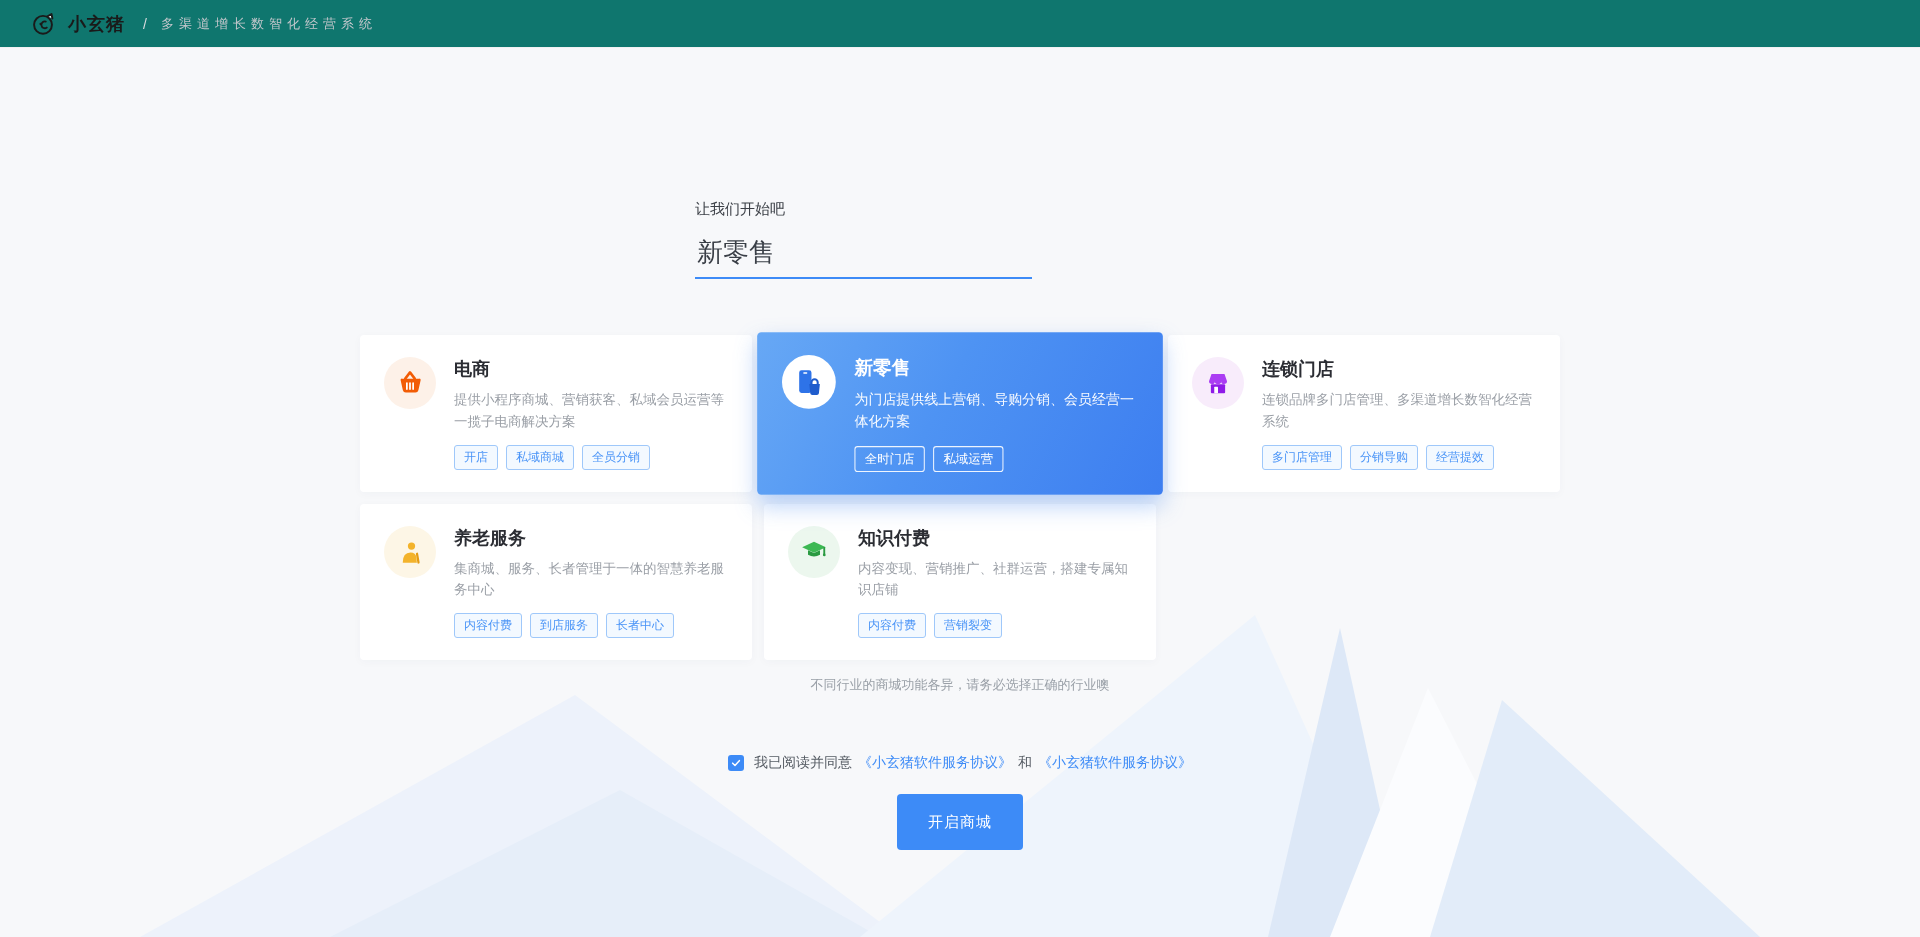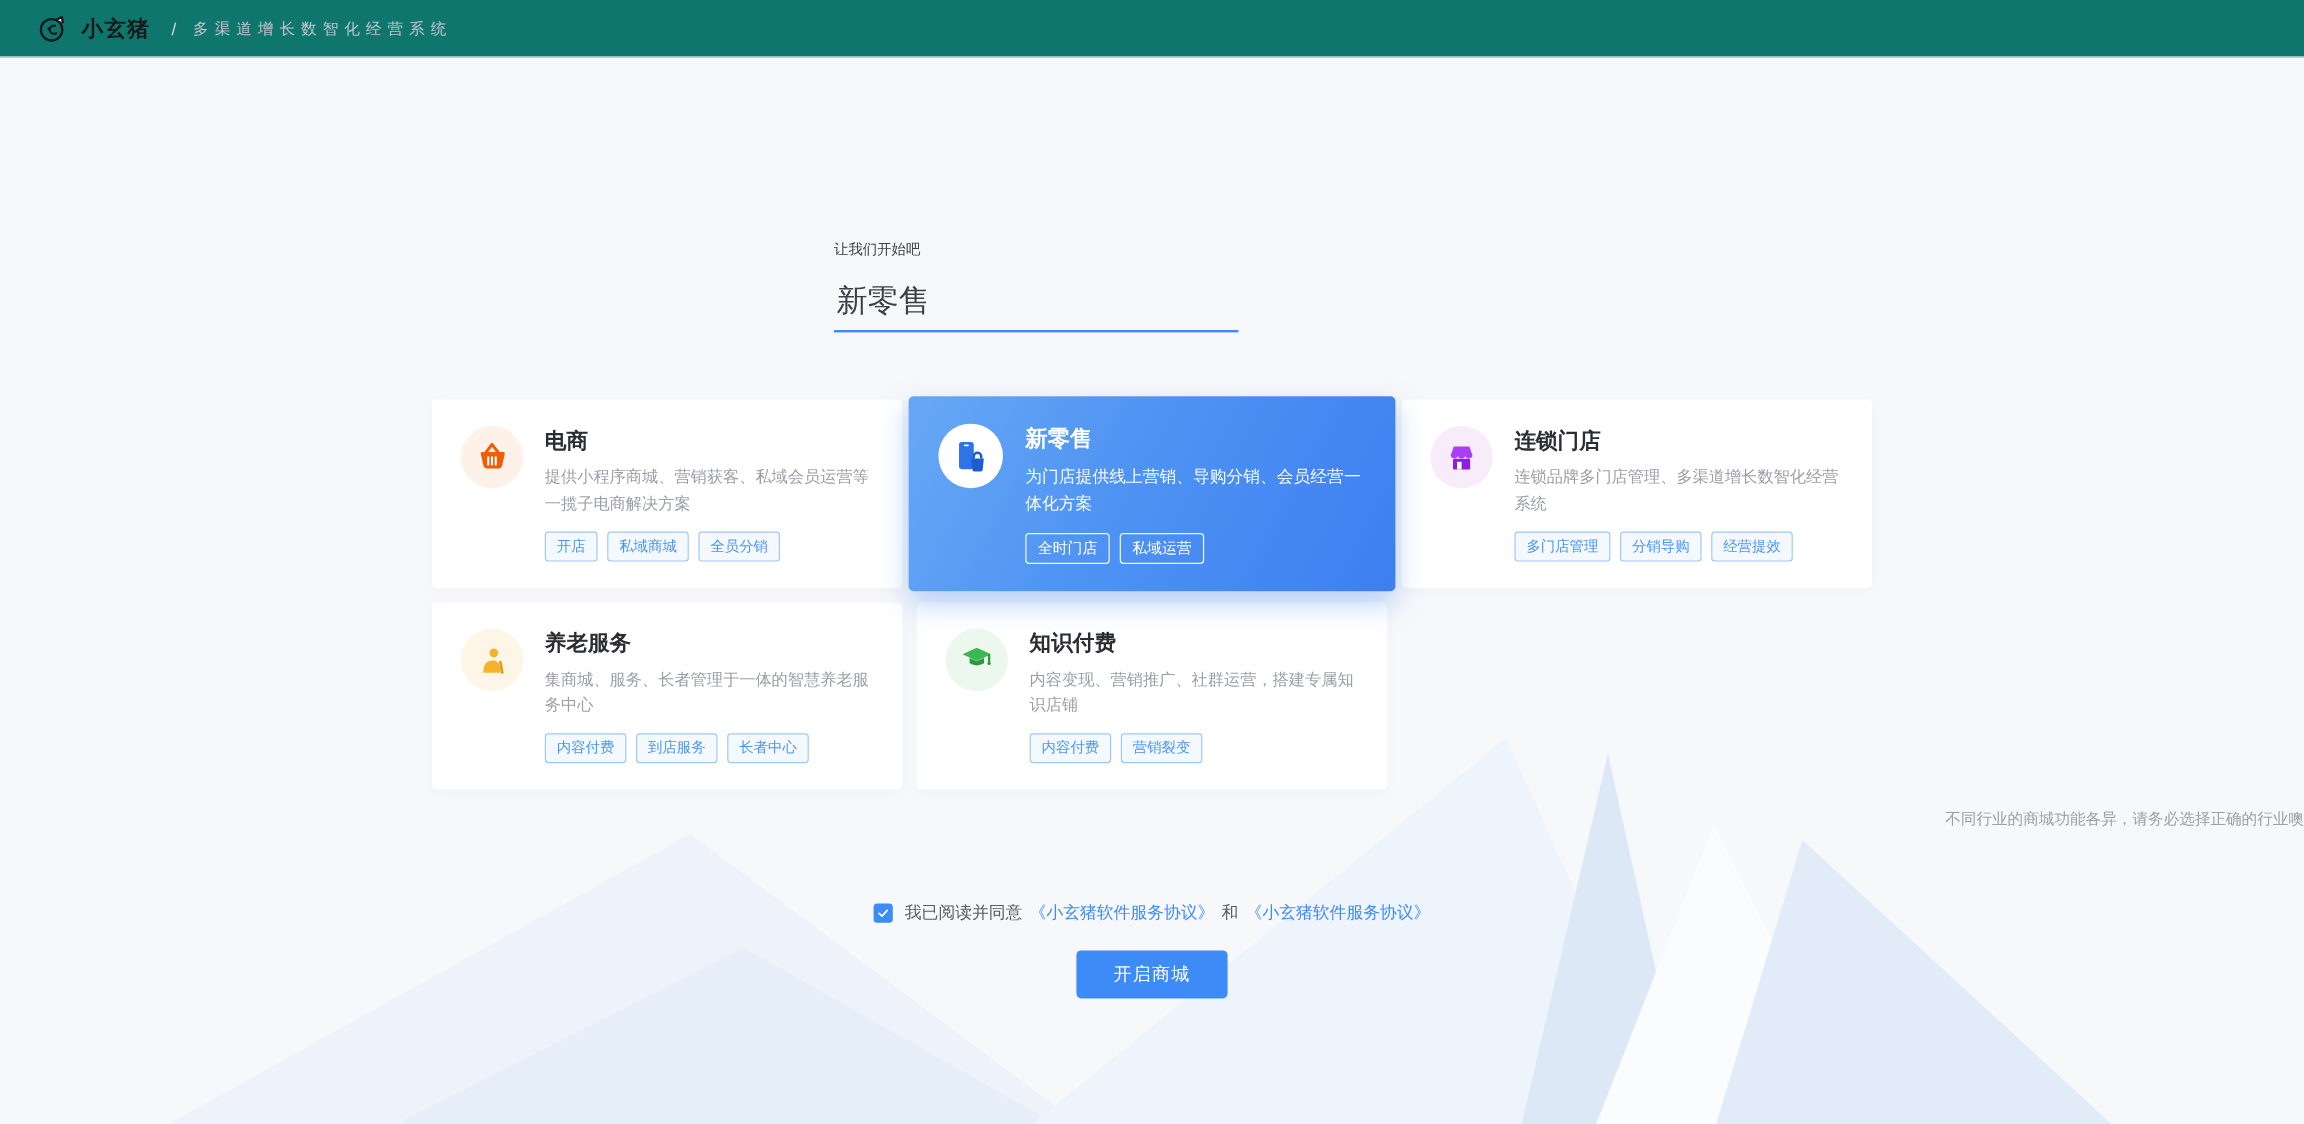--- a/index.html
+++ b/index.html
@@ -15,21 +15,21 @@
   }
   .logo-icon { width:26px; height:26px; margin-right:12px; display:block; }
   .brand { font-size:18px; font-weight:bold; color:#1a1a1a; letter-spacing:1px; }
   .bar-divider { color:#d9dcdf; font-size:14px; margin:0 14px 0 18px; }
   .slogan { font-size:13px; color:#c3c7cc; letter-spacing:5px; }
   
   .bg-deco { position:absolute; left:0; top:0; width:1920px; height:937px; z-index:0; pointer-events:none; }
   
   .content { position:relative; z-index:1; }
   .intro { width:1200px; margin:152px auto 0; padding-left:335px; }
-  .greeting { font-size:12px; color:#3c4047; margin-bottom:16px; }
+  .greeting { font-size:15px; color:#3c4047; margin-bottom:16px; }
   .heading-row { font-size:28px; display:flex; align-items:baseline; }
   .prompt { font-weight:bold; color:#26282d; }
   .industry-input {
     font-size:26px; color:#3a3f47; min-width:337px; display:inline-block;
     border-bottom:2px solid #3d8bf7; padding:0 4px 7px 2px; cursor:text;
   }
   
   .grid {
     width:1200px; margin:56px auto 0;
     display:grid; grid-template-columns:repeat(3,392px); gap:12px;
@@ -54,34 +54,34 @@
   .card-desc { font-size:13.5px; color:#9a9fa6; line-height:1.62; }
   .card.selected .card-title { color:#fff; }
   .card.selected .card-desc { color:rgba(255,255,255,0.96); }
   .tags { margin-top:12px; display:flex; gap:8px; flex-wrap:wrap; }
   .tag {
     font-size:12px; color:#4a94f7; border:1px solid #9fc8fa; background:#f3f9ff;
     border-radius:3px; padding:3px 9px; line-height:1.4; white-space:nowrap;
   }
   .card.selected .tag { color:#fff; border-color:rgba(255,255,255,0.9); background:transparent; }
   
-  .note { text-align:right; font-size:13px; color:#9aa0a8; margin-top:16px; }
+  .note { text-align:center; font-size:13px; color:#9aa0a8; margin-top:16px; }
   .agreement {
     margin-top:60px; display:flex; justify-content:center; align-items:center;
     font-size:14px; color:#565c64; gap:6px;
   }
   .checkbox {
     width:16px; height:16px; background:#3d8bf7; border-radius:3px;
     display:inline-flex; align-items:center; justify-content:center; cursor:pointer; margin-right:4px;
   }
   .checkbox svg { width:10px; height:10px; }
   .agreement a { color:#3d8bf7; text-decoration:none; cursor:pointer; }
   .cta-row { display:flex; justify-content:center; margin-top:22px; }
   .cta-button {
-    width:126px; height:40px; background:#3d8bf7; color:#fff; font-size:15px;
+    width:126px; height:56px; background:#3d8bf7; color:#fff; font-size:15px;
     border:none; border-radius:4px; cursor:pointer; font-family:inherit; letter-spacing:1px;
   }
 </style>
 </head>
 <body>
 
 <svg class="bg-deco" viewBox="0 0 1920 937" preserveAspectRatio="none">
   <polygon points="140,937 575,695 900,937" fill="#edf2fb"></polygon>
   <polygon points="330,937 620,790 880,937" fill="#e6eef9"></polygon>
   <polygon points="860,937 1255,615 1400,937" fill="#eef4fc"></polygon>

